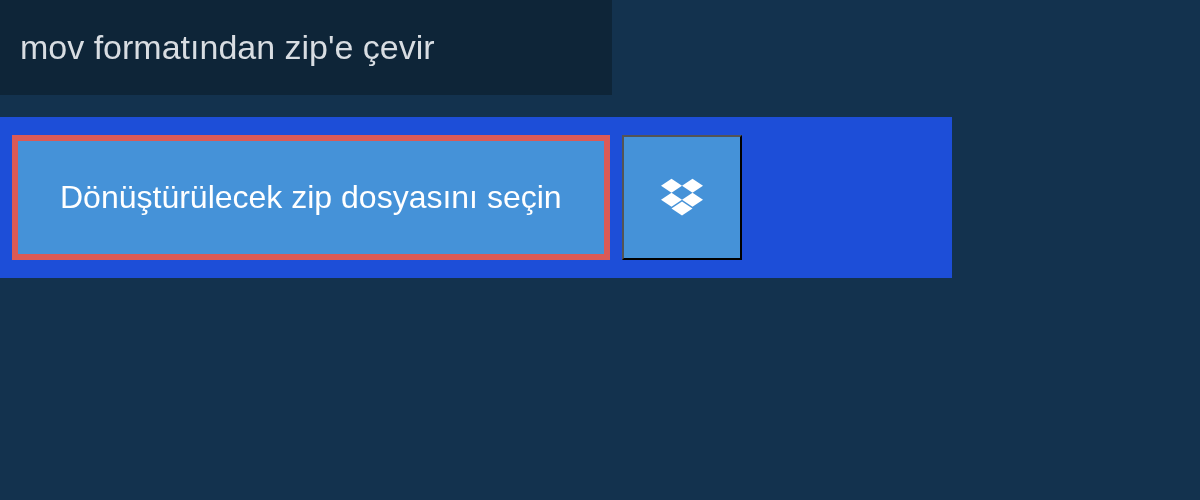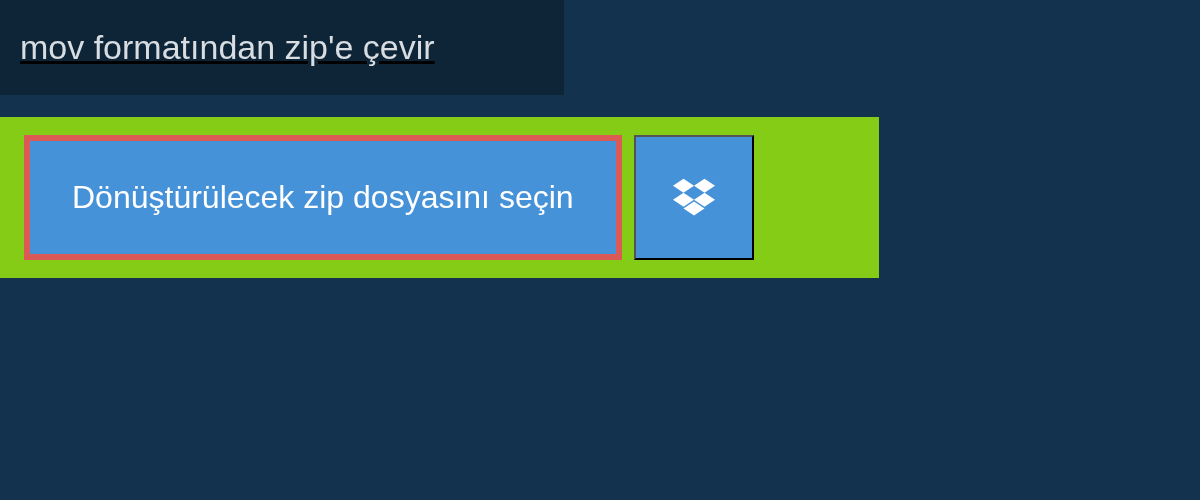--- a/index.html
+++ b/index.html
@@ -10,34 +10,33 @@
     body {
       width: 1200px;
       height: 500px;
       background: #13324e;
       font-family: -apple-system, BlinkMacSystemFont, "Segoe UI", Arial, sans-serif;
       overflow: hidden;
     }
     .title-bar {
       background: #0e2538;
       padding: 28px 20px;
-      width: 564px;
-      text-decoration: underline;
+      width: 612px;
     }
     .title-text {
       color: #d8dde2;
       font-size: 34px;
       font-weight: 300;
     }
     .button-container {
-      background: #84cc16;
-      padding: 18px 24px;
+      background: #1d4ed8;
+      padding: 18px 12px;
       display: flex;
       gap: 12px;
-      width: 879px;
+      width: 952px;
       margin-top: 22px;
     }
     .select-button {
       background: #4592d8;
       border: 6px solid #db5a56;
       color: #fff;
       font-size: 32px;
       font-weight: 300;
       padding: 38px 42px;
       cursor: pointer;

